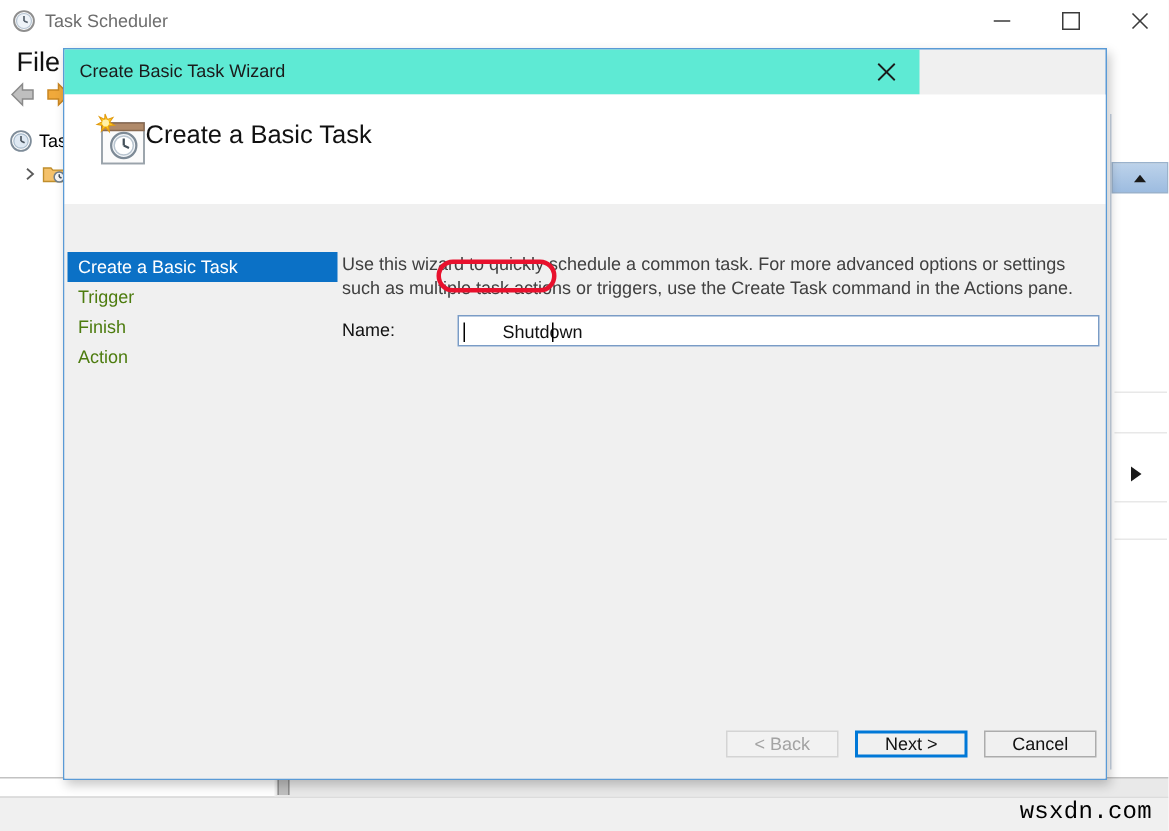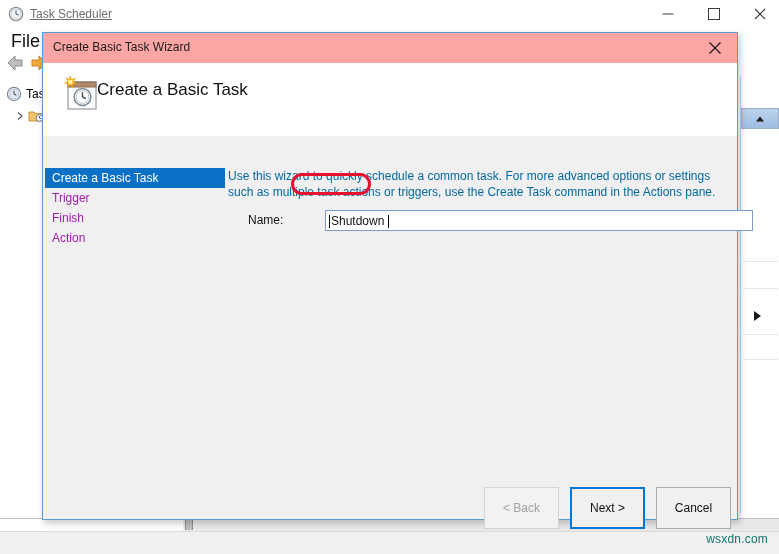--- a/index.html
+++ b/index.html
@@ -8,21 +8,21 @@
     font-family:"Liberation Sans", sans-serif;
     font-size:12px;color:#000;background:#ffffff;
     -webkit-font-smoothing:antialiased;
   }
   #root{position:relative;width:779px;height:554px;background:#ffffff;}
 
   
   .mw{position:absolute;left:0;top:0;width:779px;height:554px;background:#ffffff;}
   .mw-titlebar{position:absolute;left:0;top:0;width:779px;height:28px;background:#ffffff;}
   .mw-title-icon{position:absolute;left:8px;top:6px;width:16px;height:16px;}
-  .mw-title-text{position:absolute;left:30px;top:6px;font-size:12px;color:#6d6d6d;line-height:16px;text-decoration:underline;}
+  .mw-title-text{position:absolute;left:30px;top:6px;font-size:12px;color:#6d6d6d;line-height:16px;}
   .wbtn{position:absolute;top:0;width:46px;height:28px;}
   .wbtn .g{position:absolute;left:50%;top:50%;transform:translate(-50%,-50%);color:#3b3b3b;}
   .wbtn-min{left:645px;}
   .wbtn-max{left:691px;}
   .wbtn-close{left:737px;}
   .min-glyph{width:11px;height:1px;background:#3b3b3b;}
   .max-glyph{width:10px;height:10px;border:1px solid #3b3b3b;}
   .close-glyph{width:12px;height:12px;}
 
   .mw-menubar{position:absolute;left:0;top:28px;width:779px;height:22px;background:#ffffff;}
@@ -49,57 +49,57 @@
      width:0;height:0;border-left:4px solid transparent;border-right:4px solid transparent;border-bottom:5px solid #1a1a1a;}
   .rp-sep{position:absolute;left:2px;width:35px;height:1px;background:#e8e8e8;}
   .rp-tri{position:absolute;left:13px;top:235px;width:0;height:0;
      border-top:5px solid transparent;border-bottom:5px solid transparent;border-left:7px solid #1a1a1a;}
 
   .mw-bottom{position:absolute;left:0;top:518px;width:779px;height:36px;background:#f0f0f0;}
   .hscroll-left{position:absolute;left:0px;top:0px;width:183px;height:12px;background:#ffffff;border-top:1px solid #c2c2c2;border-bottom:1px solid #b0b0b0;}
   .hscroll-right{position:absolute;left:184px;top:0px;width:595px;height:12px;background:#e9e9e9;border-top:1px solid #c2c2c2;}
   .hscroll-thumb{position:absolute;left:185px;top:0px;width:6px;height:12px;background:#bfbfbf;border-left:1px solid #8f8f8f;border-right:1px solid #8f8f8f;}
   .statusbar{position:absolute;left:0;top:13px;width:779px;height:23px;background:#f0f0f0;border-top:1px solid #dcdcdc;}
-  .watermark{position:absolute;right:11px;top:532px;font-size:12px;color:#0f766e;letter-spacing:.2px;}
+  .watermark{position:absolute;right:11px;top:532px;font-size:16px;color:#000000;letter-spacing:.2px;font-family:Liberation Mono, monospace;}
 
   
   .dlg{position:absolute;left:42px;top:32px;width:696px;height:488px;
        background:#f0f0f0;border:1px solid #5a9ad6;box-sizing:border-box;
        box-shadow:2px 3px 7px rgba(0,0,0,.22);}
-  .dlg-title{position:absolute;left:0;top:0;width:694px;height:30px;background:#fca5a5;}
+  .dlg-title{position:absolute;left:0;top:0;width:570px;height:30px;background:#5eead4;}
   .dlg-title-text{position:absolute;left:10px;top:7px;font-size:12px;color:#1b1b1b;}
   .dlg-close{position:absolute;right:0px;top:0px;width:44px;height:29px;cursor:default;}
   .dlg-close svg{position:absolute;left:50%;top:50%;transform:translate(-50%,-50%);}
 
   .dlg-header{position:absolute;left:0;top:30px;width:694px;height:73px;background:#ffffff;}
   .dlg-header-icon{position:absolute;left:16px;top:9px;width:46px;height:46px;}
   .dlg-header-title{position:absolute;left:54px;top:17px;font-size:17px;color:#111;}
 
   .dlg-content{position:absolute;left:0;top:103px;width:694px;height:345px;background:#f0f0f0;}
 
   .nav{position:absolute;left:2px;top:32px;width:180px;}
-  .nav-item{height:20px;line-height:20px;padding-left:7px;font-size:12px;color:#a21caf;}
+  .nav-item{height:20px;line-height:20px;padding-left:7px;font-size:12px;color:#4d7c0f;}
   .nav-item.sel{background:#0b71c6;color:#ffffff;}
 
   .panel{position:absolute;left:185px;top:32px;width:507px;}
-  .intro{font-size:12px;color:#0369a1;line-height:16px;width:505px;}
-
-  .row-name{position:absolute;left:185px;top:74px;width:507px;height:22px;margin-left:20px;}
+  .intro{font-size:12px;color:#404040;line-height:16px;width:505px;}
+
+  .row-name{position:absolute;left:185px;top:74px;width:507px;height:22px;}
   .lbl{position:absolute;left:0;top:3px;font-size:12px;color:#111;}
   .name-input{position:absolute;left:77px;top:0px;width:428px;height:21px;
      background:#ffffff;border:1px solid #7a9cc6;box-sizing:border-box;}
-  .name-text{position:absolute;left:5px;top:3px;font-size:12px;color:#111;}
+  .name-text{position:absolute;left:5px;top:3px;font-size:12px;color:#111;padding-left:24px;}
   .caret{position:absolute;width:1px;height:13px;background:#000;top:4px;}
 
   .row-desc{position:absolute;left:185px;top:103px;width:507px;height:162px;}
   .desc-input{position:absolute;left:77px;top:0px;width:428px;height:162px;
      background:#ffffff;border:1px solid #5c5c5c;box-sizing:border-box;}
 
   .dlg-footer{position:absolute;left:0;top:448px;width:694px;height:38px;background:#f0f0f0;}
-  .btn{position:absolute;top:6px;width:75px;height:42px;font-size:12px;
+  .btn{position:absolute;top:6px;width:75px;height:18px;font-size:12px;
        background:#f0f0f0;border:1px solid #acacac;box-sizing:border-box;
        display:flex;align-items:center;justify-content:center;color:#111;font-family:"Liberation Sans",sans-serif;}
   .btn.disabled{color:#a3a3a3;background:#f2f2f2;border-color:#d4d4d4;}
   .btn.focus{border:2px solid #0078d7;background:#f0f0f0;}
   .btn-back{left:441px;}
   .btn-next{left:527px;}
   .btn-cancel{left:613px;}
 
   
   .annot{position:absolute;left:291px;top:173px;width:80px;height:22px;

